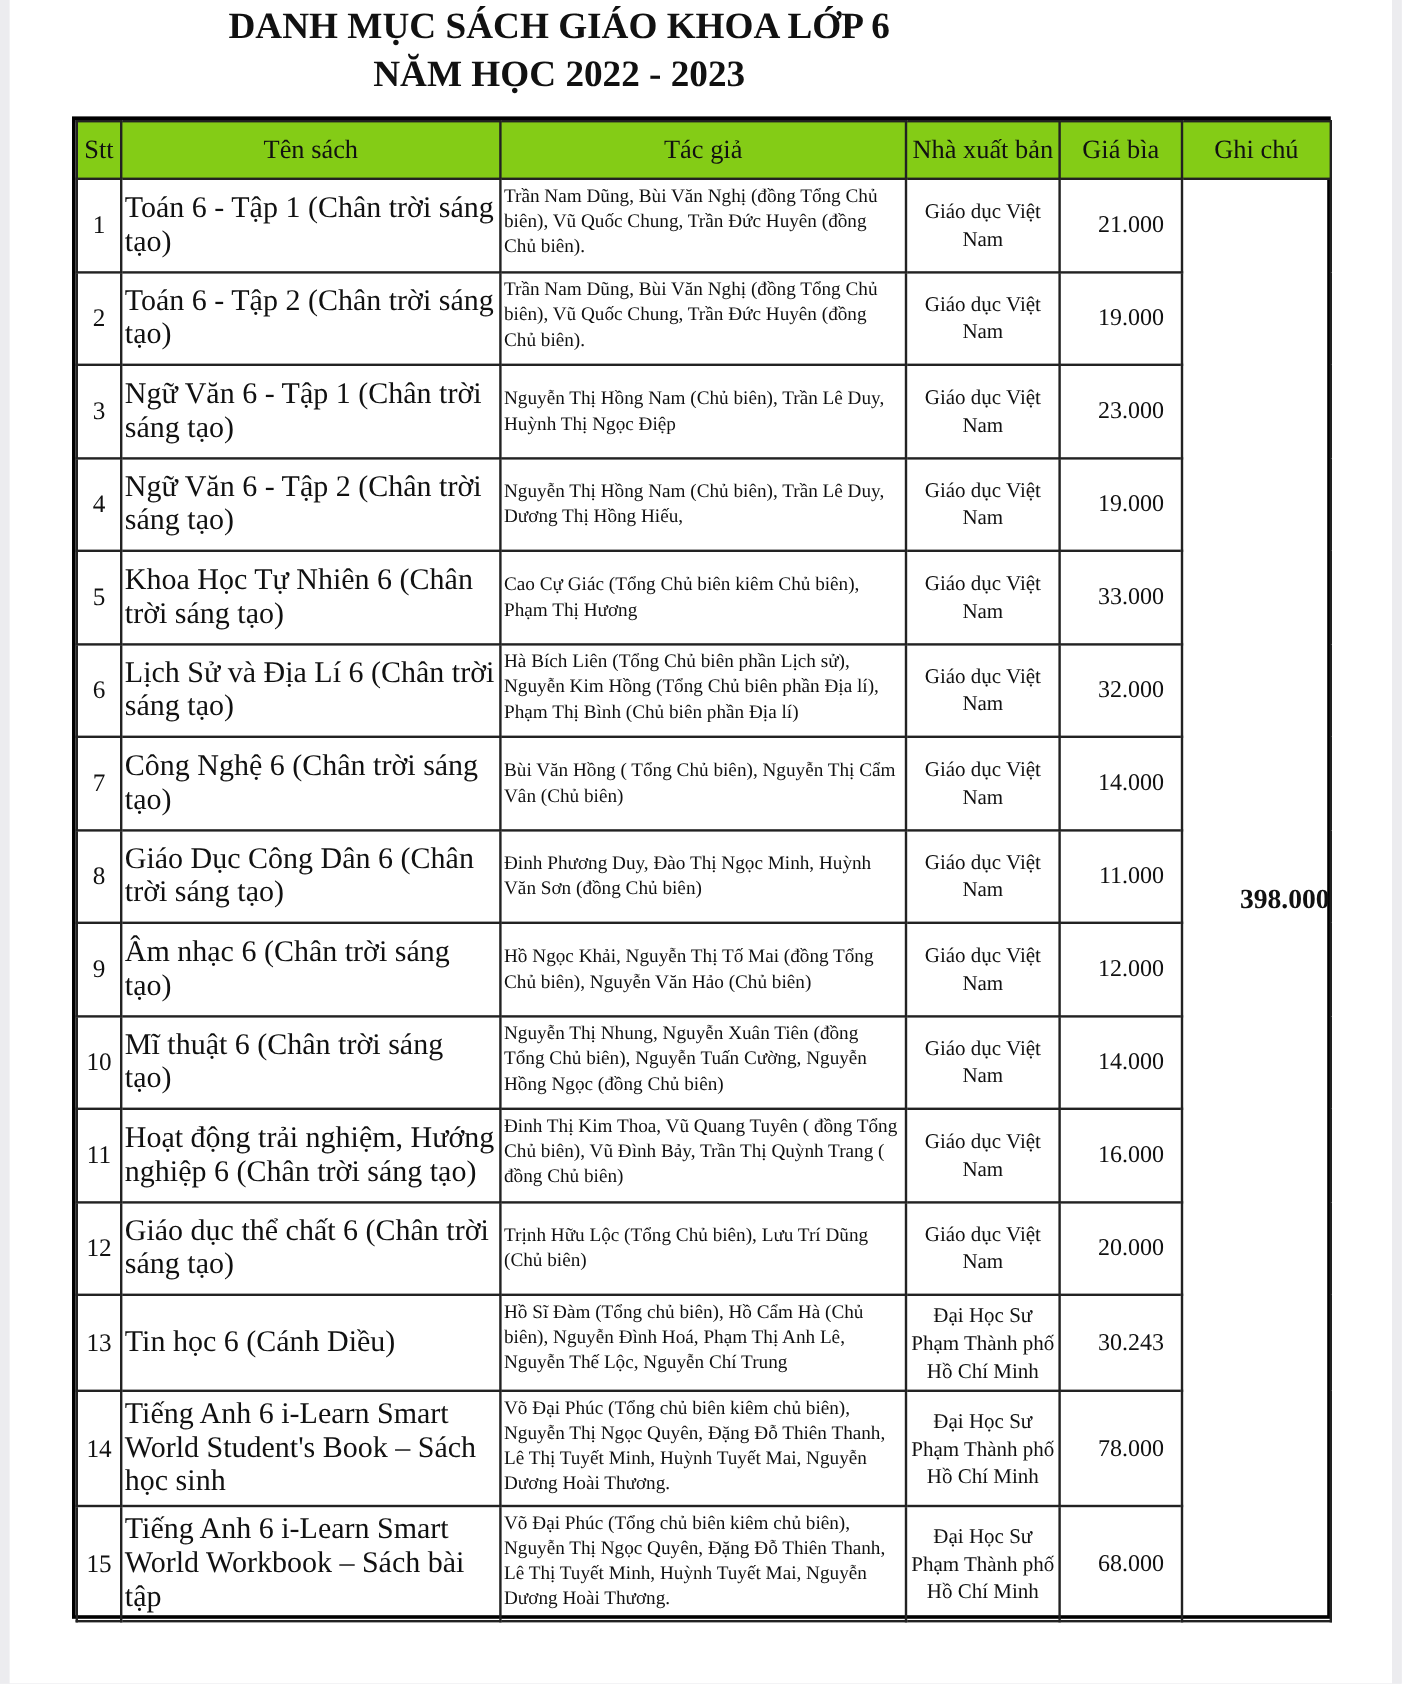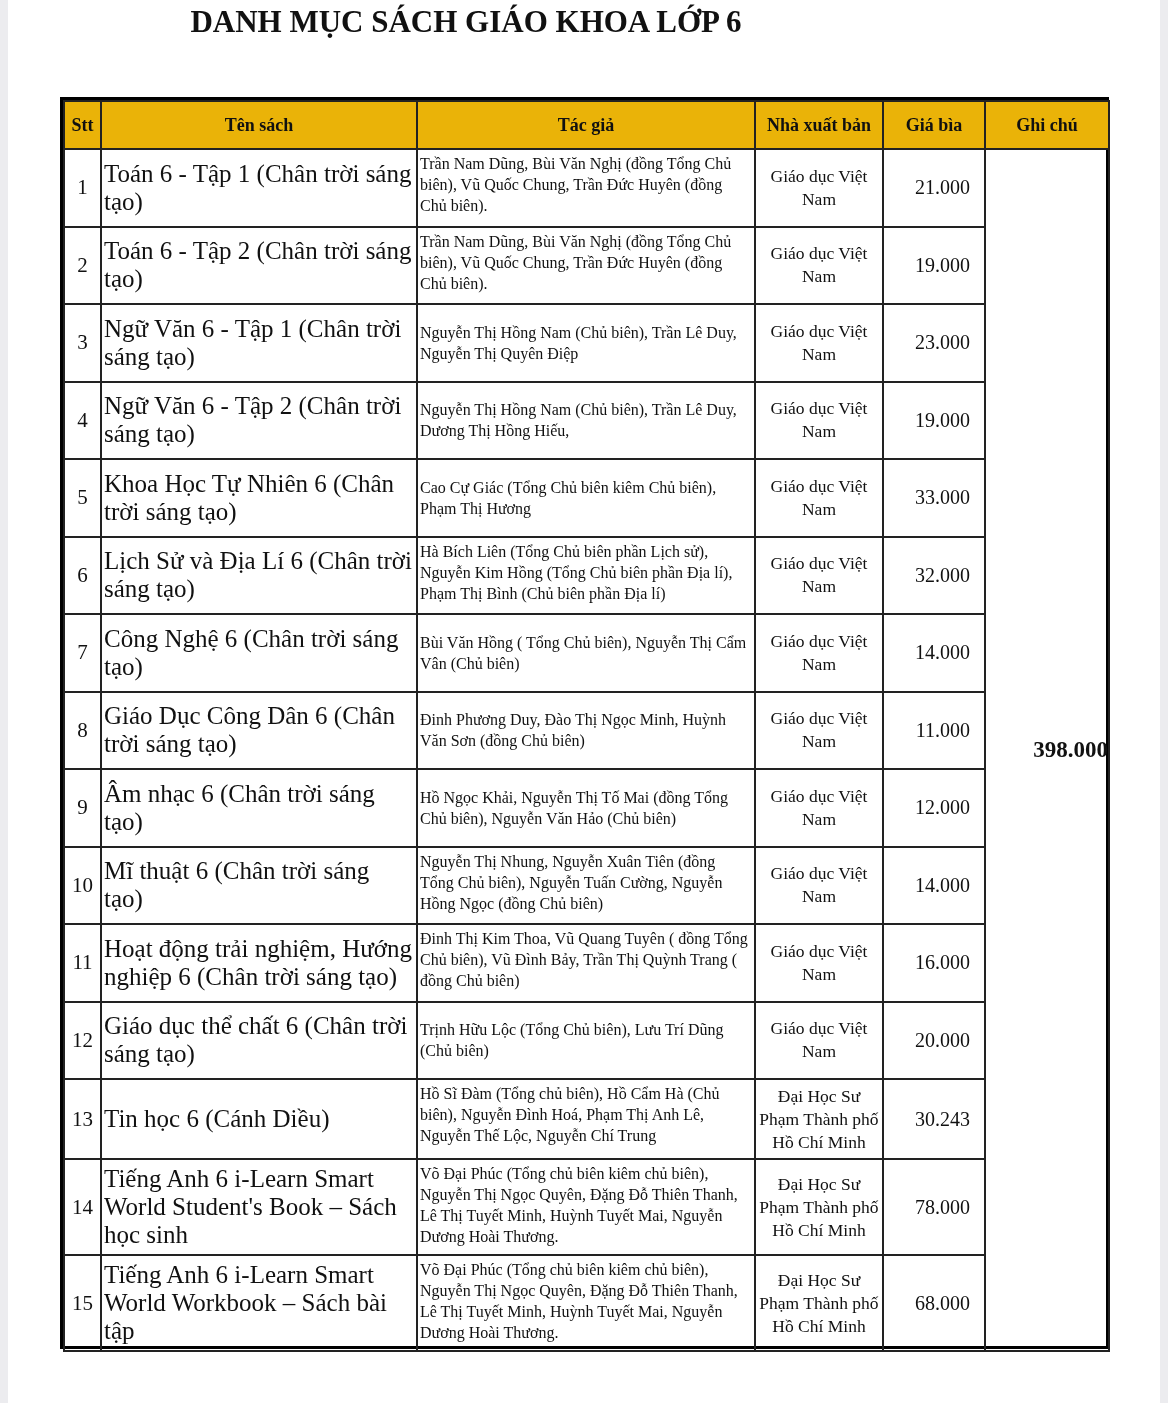--- a/index.html
+++ b/index.html
@@ -49,23 +49,23 @@
       width: 100%;
       height: 100%;
       table-layout: fixed;
     }
     th, td {
       border: 2px solid #222;
       padding: 0;
       vertical-align: middle;
     }
     thead th {
-      background: #eab308;
-      font-weight: bold;
-      font-size: 18px;
+      background: #84cc16;
+      font-weight: normal;
+      font-size: 22px;
       height: 46px;
       text-align: center;
     }
     tbody tr { height: 77.5px; }
     tbody tr.tall { height: 80px; }
     tbody tr.taller { height: 95px; }
     td.stt {
       text-align: center;
       font-size: 21px;
     }
@@ -110,20 +110,21 @@
       justify-content: center;
     }
   </style>
 </head>
 <body>
 
 <div class="page"></div>
 
 <div class="title">
   <div>DANH MỤC SÁCH GIÁO KHOA LỚP 6</div>
+  <div>NĂM HỌC 2022 - 2023</div>
 </div>
 
 <div class="table-wrap">
   <table>
     <colgroup>
       <col style="width:37px">
       <col style="width:316px">
       <col style="width:338px">
       <col style="width:128px">
       <col style="width:102px">
@@ -155,21 +156,21 @@
           <td class="name">Toán 6 - Tập 2 (Chân trời sáng tạo)</td>
           <td class="author">Trần Nam Dũng, Bùi Văn Nghị (đồng Tổng Chủ biên), Vũ Quốc Chung, Trần Đức Huyên (đồng Chủ biên).</td>
           <td class="publisher">
             <div class="clip">Giáo dục Việt Nam</div>
           </td>
           <td class="price">19.000</td>
         </tr>
         <tr>
           <td class="stt">3</td>
           <td class="name">Ngữ Văn 6 - Tập 1 (Chân trời sáng tạo)</td>
-          <td class="author mid">Nguyễn Thị Hồng Nam (Chủ biên), Trần Lê Duy, Nguyễn Thị Quyên Điệp</td>
+          <td class="author mid">Nguyễn Thị Hồng Nam (Chủ biên), Trần Lê Duy, Huỳnh Thị Ngọc Điệp</td>
           <td class="publisher">
             <div class="clip">Giáo dục Việt Nam</div>
           </td>
           <td class="price">23.000</td>
         </tr>
         <tr>
           <td class="stt">4</td>
           <td class="name">Ngữ Văn 6 - Tập 2 (Chân trời sáng tạo)</td>
           <td class="author mid">Nguyễn Thị Hồng Nam (Chủ biên), Trần Lê Duy, Dương Thị Hồng Hiếu,</td>
           <td class="publisher">

